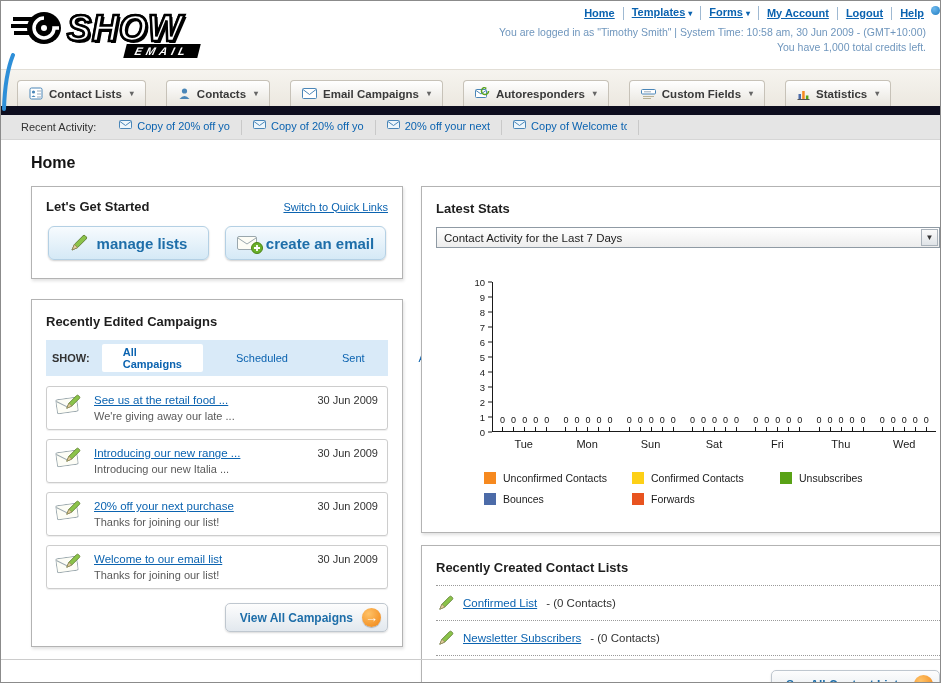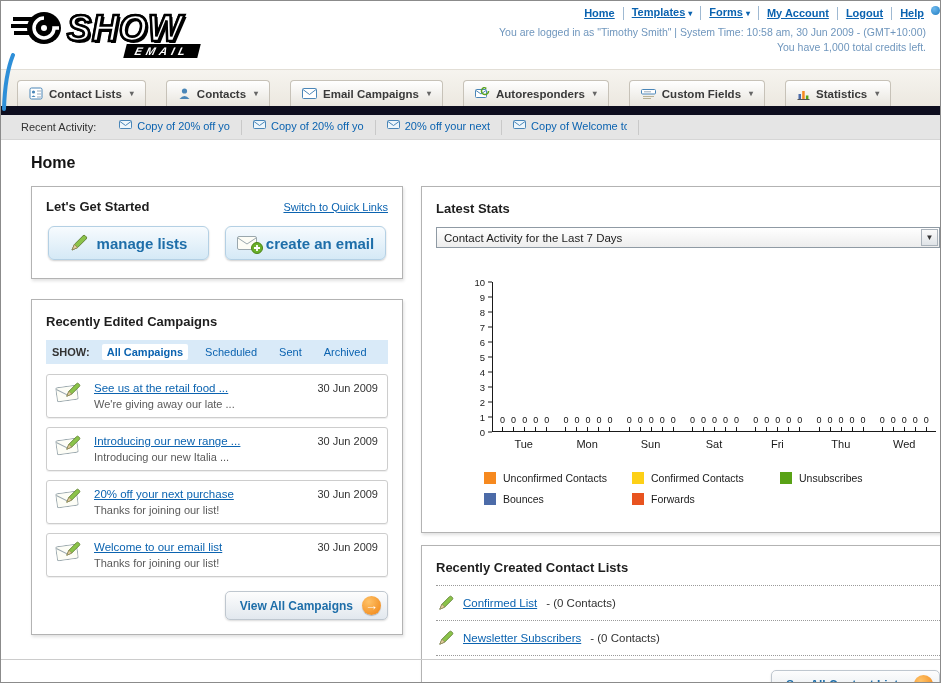--- a/index.html
+++ b/index.html
@@ -65,21 +65,21 @@
   .gs-buttons { display:flex; gap:16px; padding:0 2px 4px; }
   .big-btn { flex:1; display:flex; align-items:center; justify-content:center; gap:9px; height:34px;
              background:linear-gradient(#f7fbfe,#d5e9f6); border:1px solid #b4d0e4; border-radius:6px;
              color:#1e6ea9; font-weight:bold; font-size:15px; cursor:pointer;
              box-shadow:0 1px 2px rgba(0,0,0,0.2); }
 
   
   .filterbar { margin-top:10px; background:#d9eaf8; padding:4px 6px; display:flex; align-items:center;
                gap:12px; font-size:11px; }
   .filter-show { font-weight:bold; color:#333; }
-  .filter { color:#0b63b0; cursor:pointer; padding:2px 5px; }
+  .filter { color:#0b63b0; cursor:pointer; padding:2px 21px; }
   .filter.active { background:#ffffff; border-radius:2px; font-weight:bold; }
   .campaign-list { margin-top:10px; }
   .campaign { display:flex; gap:10px; border:1px solid #cdcdcd; border-radius:3px; padding:7px 9px;
               margin-bottom:9px; box-shadow:0 1px 1px rgba(0,0,0,0.07); }
   .campaign-icon { position:relative; width:28px; height:26px; flex:0 0 28px; }
   .campaign-icon .env { position:absolute; left:0; top:4px; transform:rotate(-8deg); }
   .campaign-icon .pen { position:absolute; left:9px; top:0px; }
   .campaign-main { flex:1; min-width:0; }
   .campaign-title { font-size:11.5px; color:#0b63b0; text-decoration:underline; cursor:pointer; margin-bottom:4px; }
   .campaign-sub { font-size:11px; color:#5a5a5a; }

